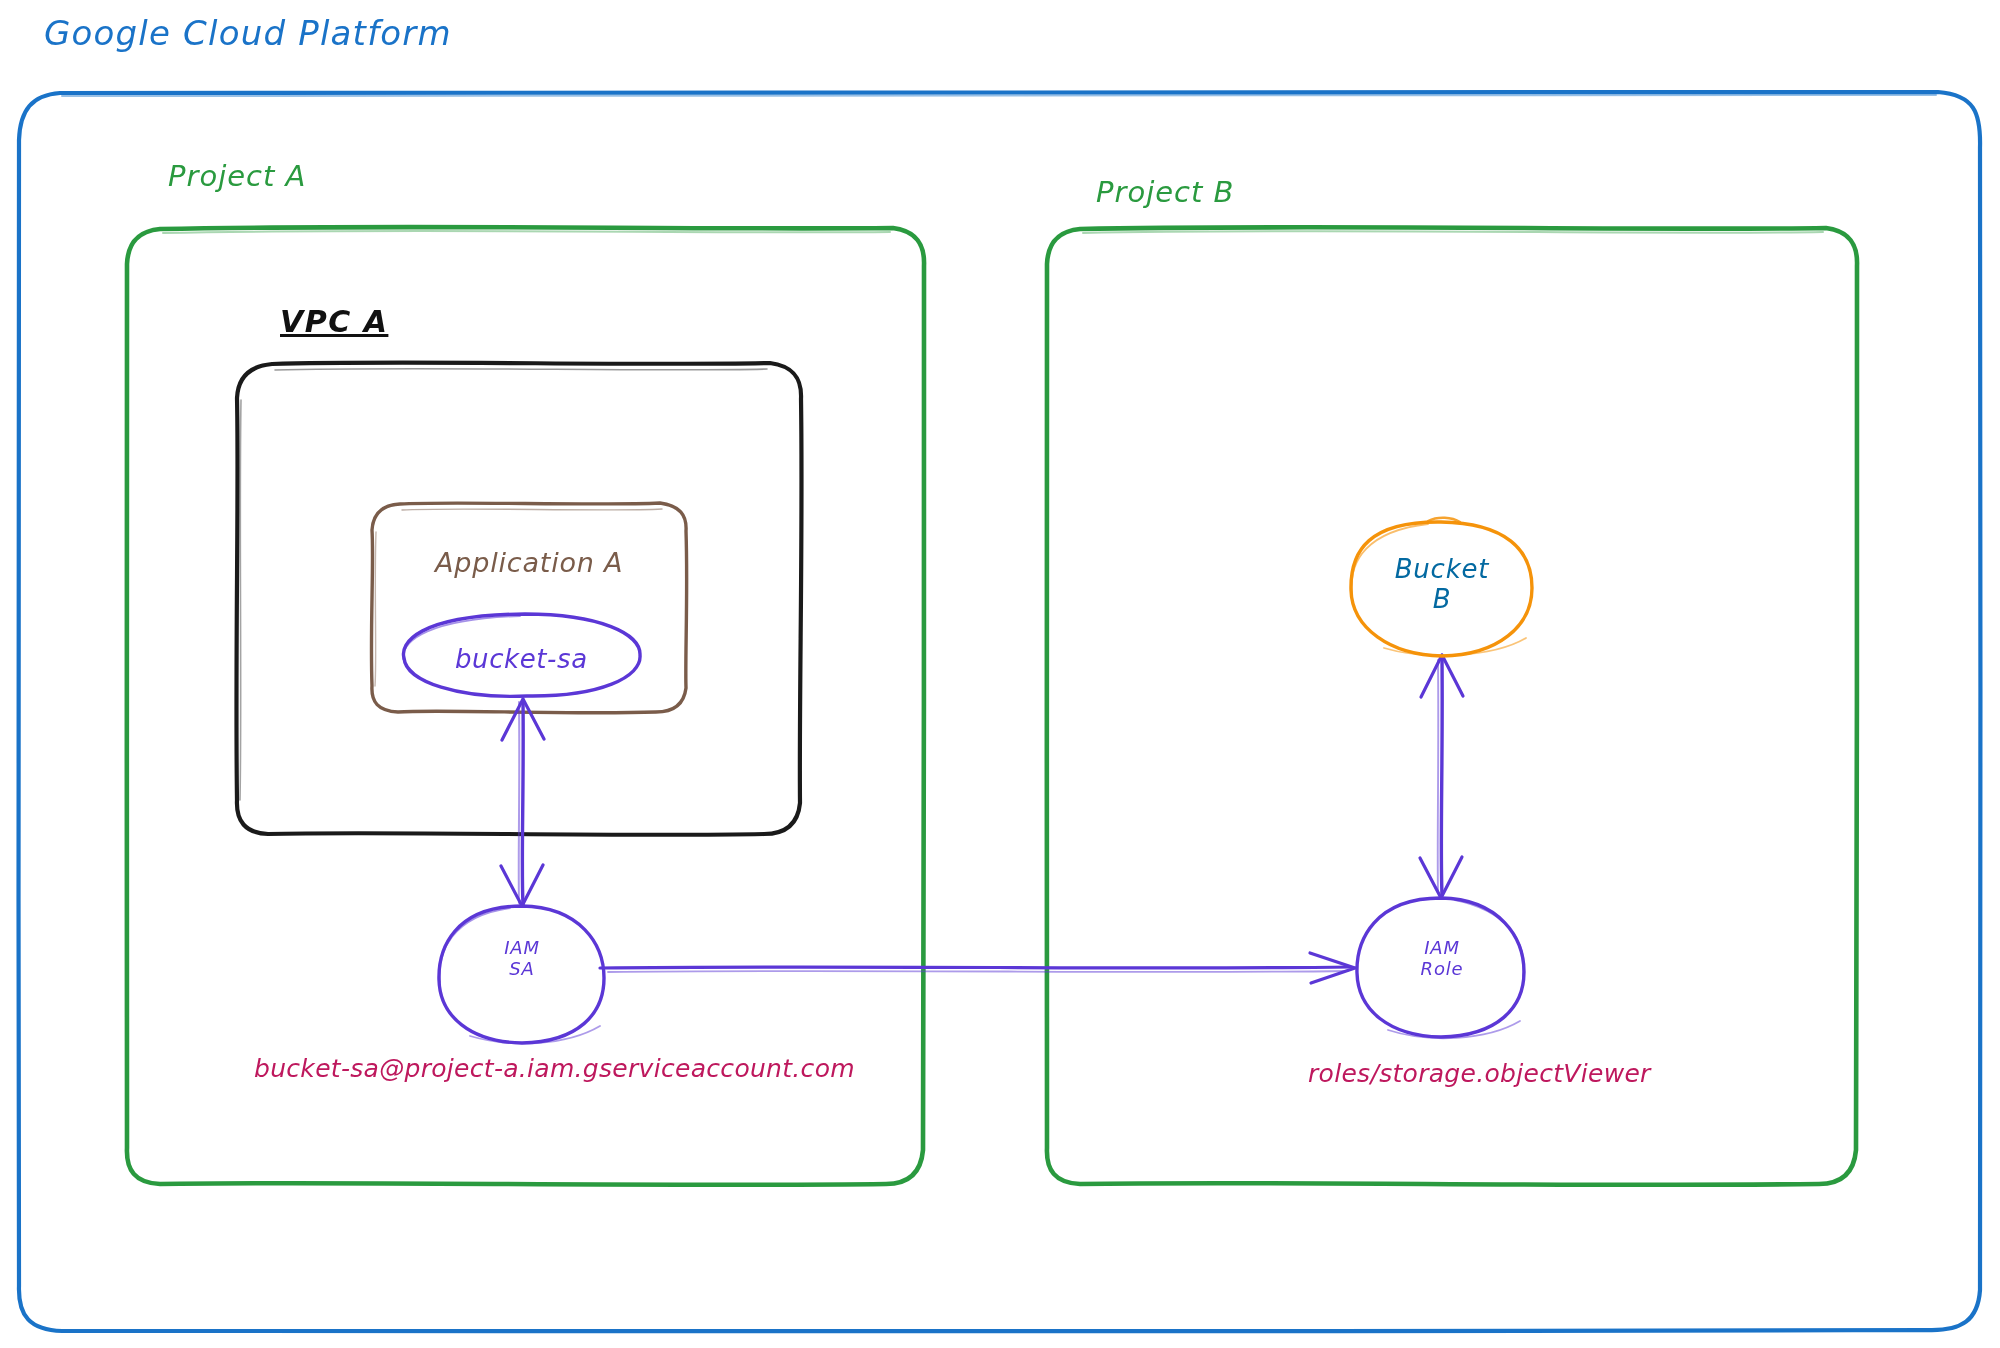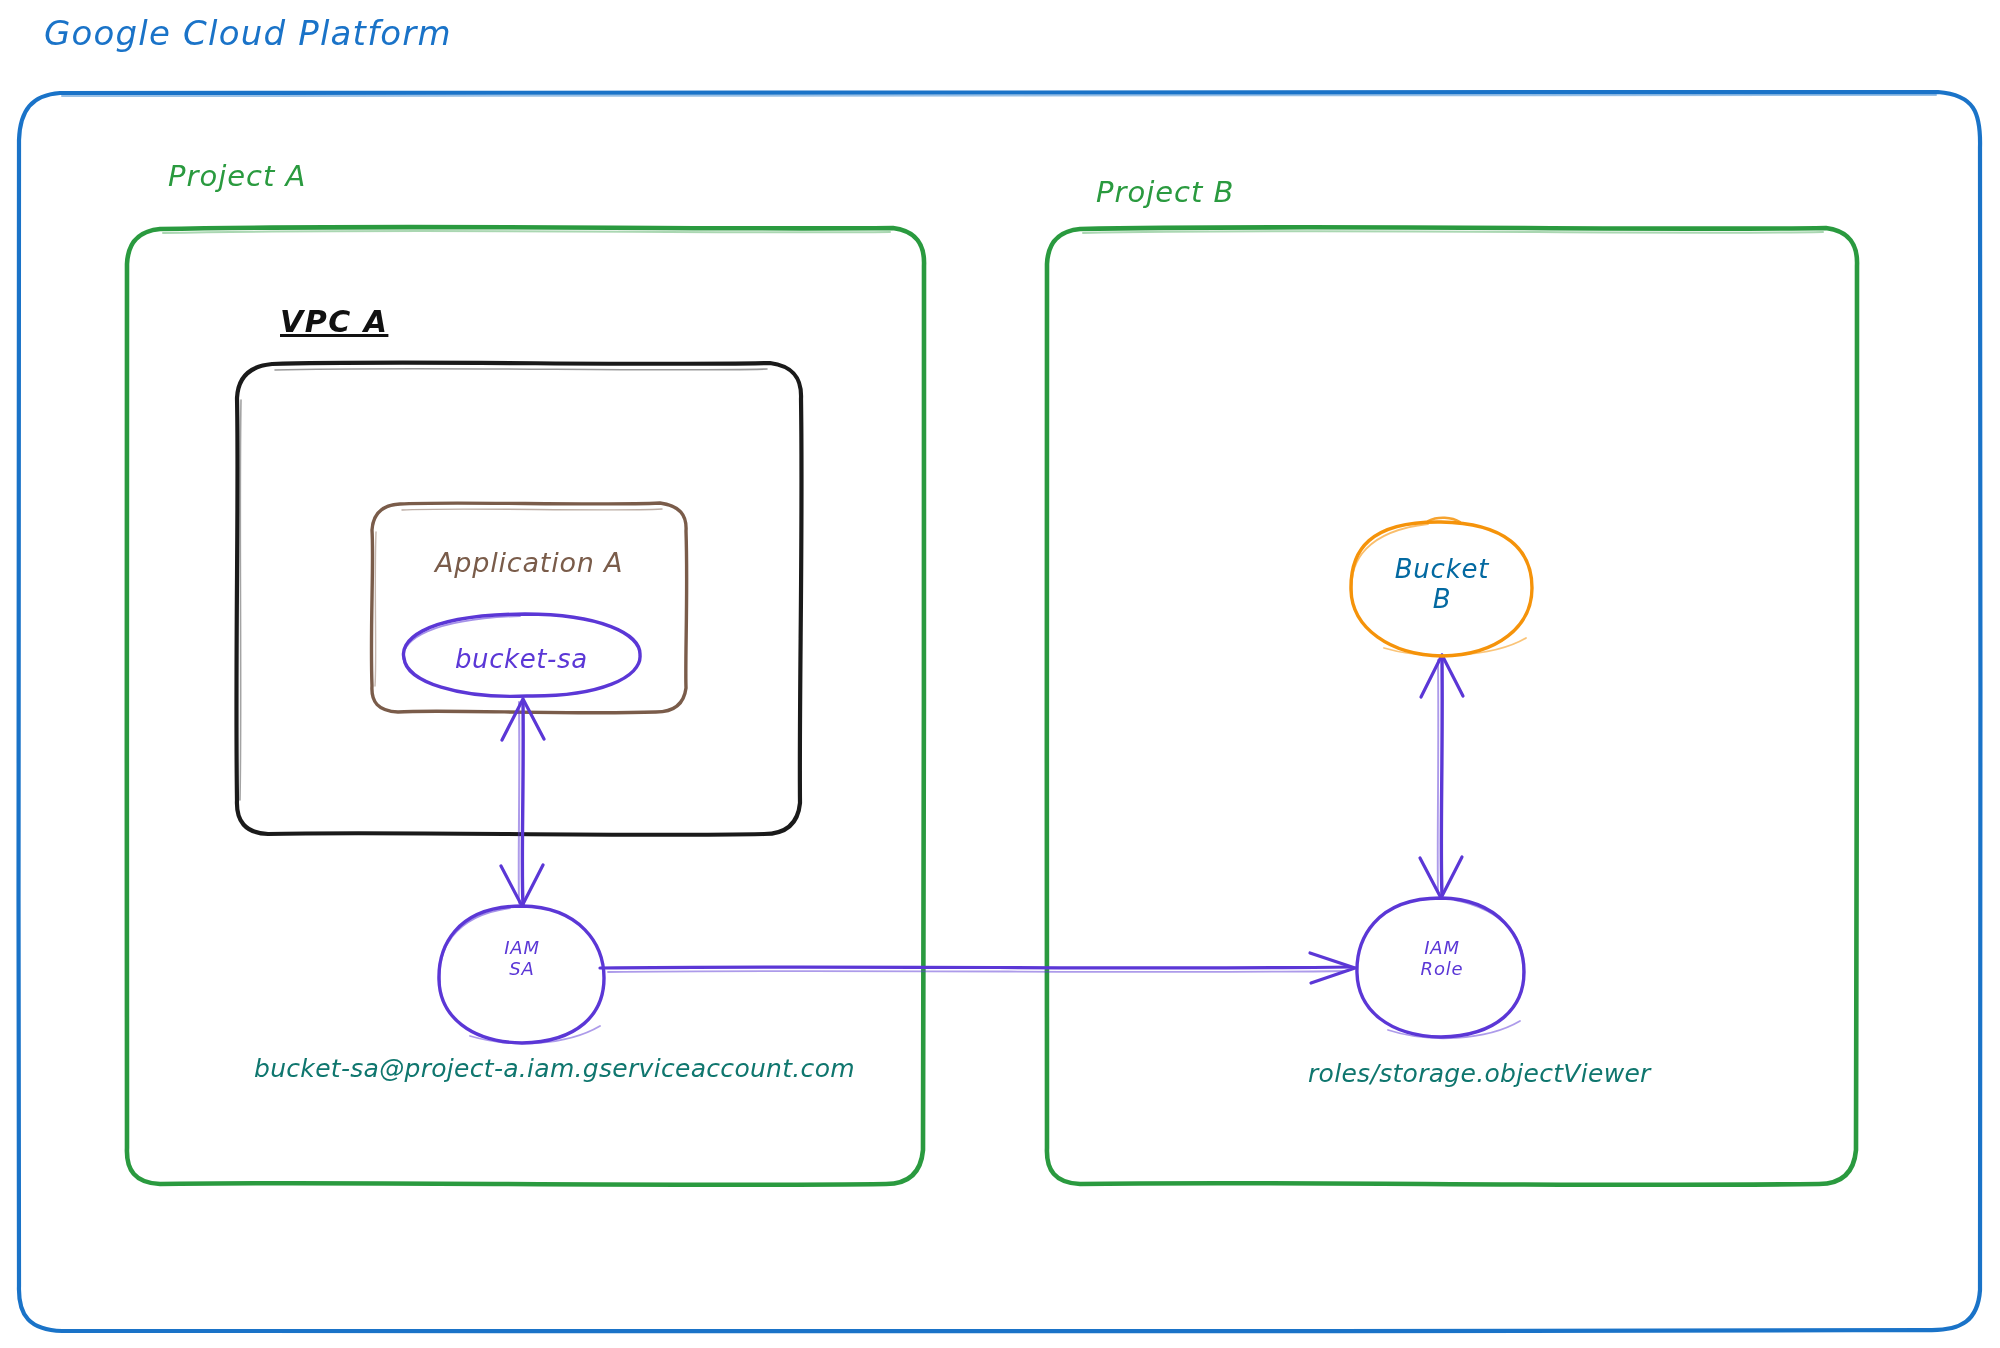--- a/index.html
+++ b/index.html
@@ -71,21 +71,21 @@
   }
   .bucket-label {
     font-size: 26px;
     color: #0369a1;
     font-style: italic;
     text-align: center;
     letter-spacing: 0.8px;
   }
   .caption {
     font-size: 25px;
-    color: #0f766e;
+    color: #be185d;
     font-style: italic;
     letter-spacing: 0.3px;
   }
 </style>
 </head>
 <body>
 
 <div id="stage">
 
   <svg class="layer" viewBox="0 0 2000 1348" xmlns="http://www.w3.org/2000/svg">

